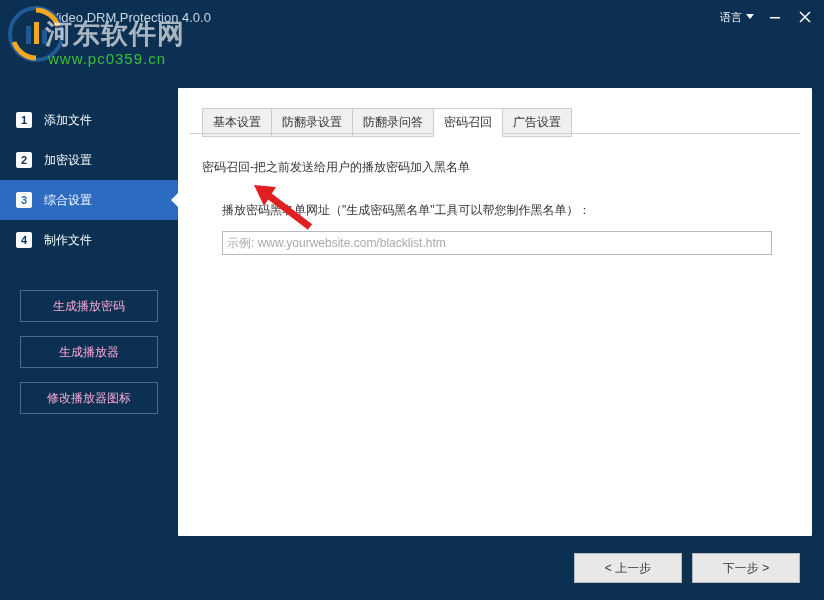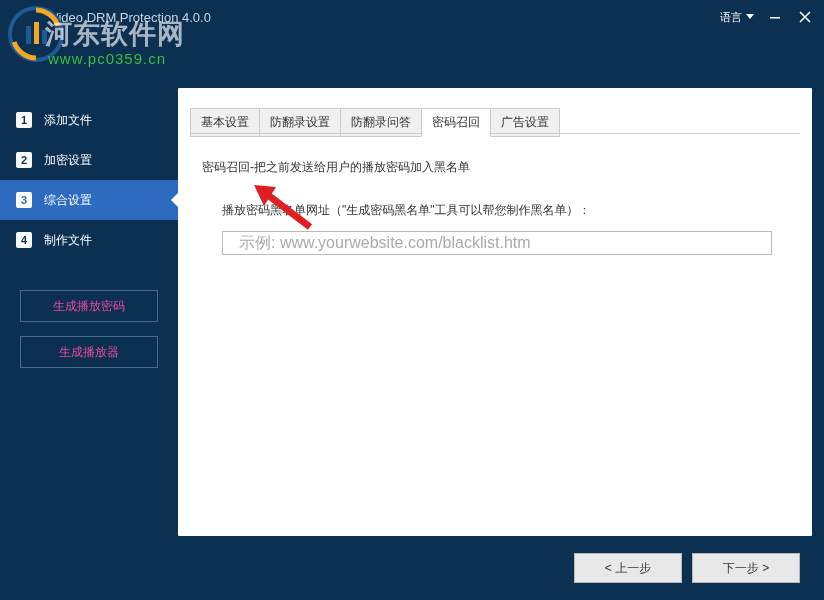--- a/index.html
+++ b/index.html
@@ -13,31 +13,31 @@
     .wm-text { position: absolute; left: 45px; top: 16px; font-size: 27px; font-weight: bold; color: rgba(255,255,255,0.65); font-family: "SimHei","Microsoft YaHei"; letter-spacing: 1px; z-index: 6; }
     .wm-url { position: absolute; left: 48px; top: 50px; font-size: 15px; font-weight: normal; color: #3bbf3b; font-family: Arial; z-index: 6; letter-spacing: 1px;}
     .breadcrumb { position: absolute; right: 18px; top: 46px; display: flex; align-items: center; gap: 5px; font-size: 13px; cursor: pointer; margin-top: 48px; }
     .sidebar { position: absolute; left: 0; top: 100px; width: 178px; }
     .step { height: 40px; display: flex; align-items: center; padding-left: 16px; gap: 12px; cursor: pointer; position: relative; }
     .step.active { background: #2d6bc0; }
     .step.active::after { content: ""; position: absolute; right: 0; top: 50%; transform: translateY(-50%); width: 0; height: 0; border-top: 7px solid transparent; border-bottom: 7px solid transparent; border-right: 7px solid #fff; }
     .step-num { width: 16px; height: 16px; background: #fff; color: #0b3052; font-size: 11px; font-weight: bold; display: flex; align-items: center; justify-content: center; border-radius: 2px; }
     .step.active .step-num { color: #2d6bc0; }
     .side-buttons { position: absolute; left: 20px; top: 290px; display: flex; flex-direction: column; gap: 14px; }
-    .side-btn { width: 138px; height: 32px; border: 1px solid #4a6a88; background: transparent; color: #ec4899; font-size: 12px; cursor: pointer; font-family: inherit; }
+    .side-btn { width: 138px; height: 32px; border: 1px solid #4a6a88; background: transparent; color: #f9a8d4; font-size: 12px; cursor: pointer; font-family: inherit; }
     .content { position: absolute; left: 178px; top: 88px; width: 634px; height: 448px; background: #fff; color: #333; border-radius: 1px; }
-    .tabs { display: flex; padding: 20px 0 0 12px; border-bottom: 0; }
+    .tabs { display: flex; padding: 20px 0 0 24px; border-bottom: 0; }
     .tab { padding: 5px 10px; border: 1px solid #ccc; border-bottom: 1px solid #ccc; background: #f0f0f0; font-size: 12px; cursor: pointer; margin-right: -1px; color: #333; }
     .tab.active { background: #fff; border-bottom: 1px solid #fff; position: relative; z-index: 2; }
     .tab-strip-line { position: absolute; left: 12px; right: 12px; top: 45px; height: 1px; background: #ccc; z-index: 1; }
     .panel { padding: 22px 24px; color: #333; font-size: 12px; position: relative; }
     .panel-desc { margin-bottom: 26px; }
     .field-row { margin-left: 20px; }
     .field-label { margin-bottom: 12px; }
-    .blacklist-input { width: 550px; height: 24px; border: 1px solid #bbb; padding: 0 16px; font-size: 16px; color: #333; font-family: inherit; }
+    .blacklist-input { width: 550px; height: 24px; border: 1px solid #bbb; padding: 0 4px; font-size: 12px; color: #333; font-family: inherit; }
     .blacklist-input::placeholder { color: #aaa; }
     .arrow-annot { position: absolute; left: 250px; top: 182px; z-index: 20; pointer-events: none; }
     .footer { position: absolute; left: 178px; top: 546px; width: 634px; height: 44px; display: flex; justify-content: flex-end; align-items: center; padding-right: 12px; gap: 10px; }
     .nav-btn { width: 108px; height: 30px; background: #e8e8e8; border: 1px solid #b8b8b8; color: #333; font-size: 12px; cursor: pointer; font-family: inherit; }
   </style>
 </head>
 <body>
 
 <div class="titlebar">
   <span class="app-title">Video DRM Protection 4.0.0</span>
@@ -96,20 +96,21 @@
   </div>
   <div class="step">
     <span class="step-num">4</span>
     <span>制作文件</span>
   </div>
 </div>
 
 <div class="side-buttons">
   <button class="side-btn">生成播放密码</button>
   <button class="side-btn">生成播放器</button>
+  <button class="side-btn">修改播放器图标</button>
 </div>
 
 <div class="content">
   <div class="tabs">
     <div class="tab">基本设置</div>
     <div class="tab">防翻录设置</div>
     <div class="tab">防翻录问答</div>
     <div class="tab active">密码召回</div>
     <div class="tab">广告设置</div>
   </div>

